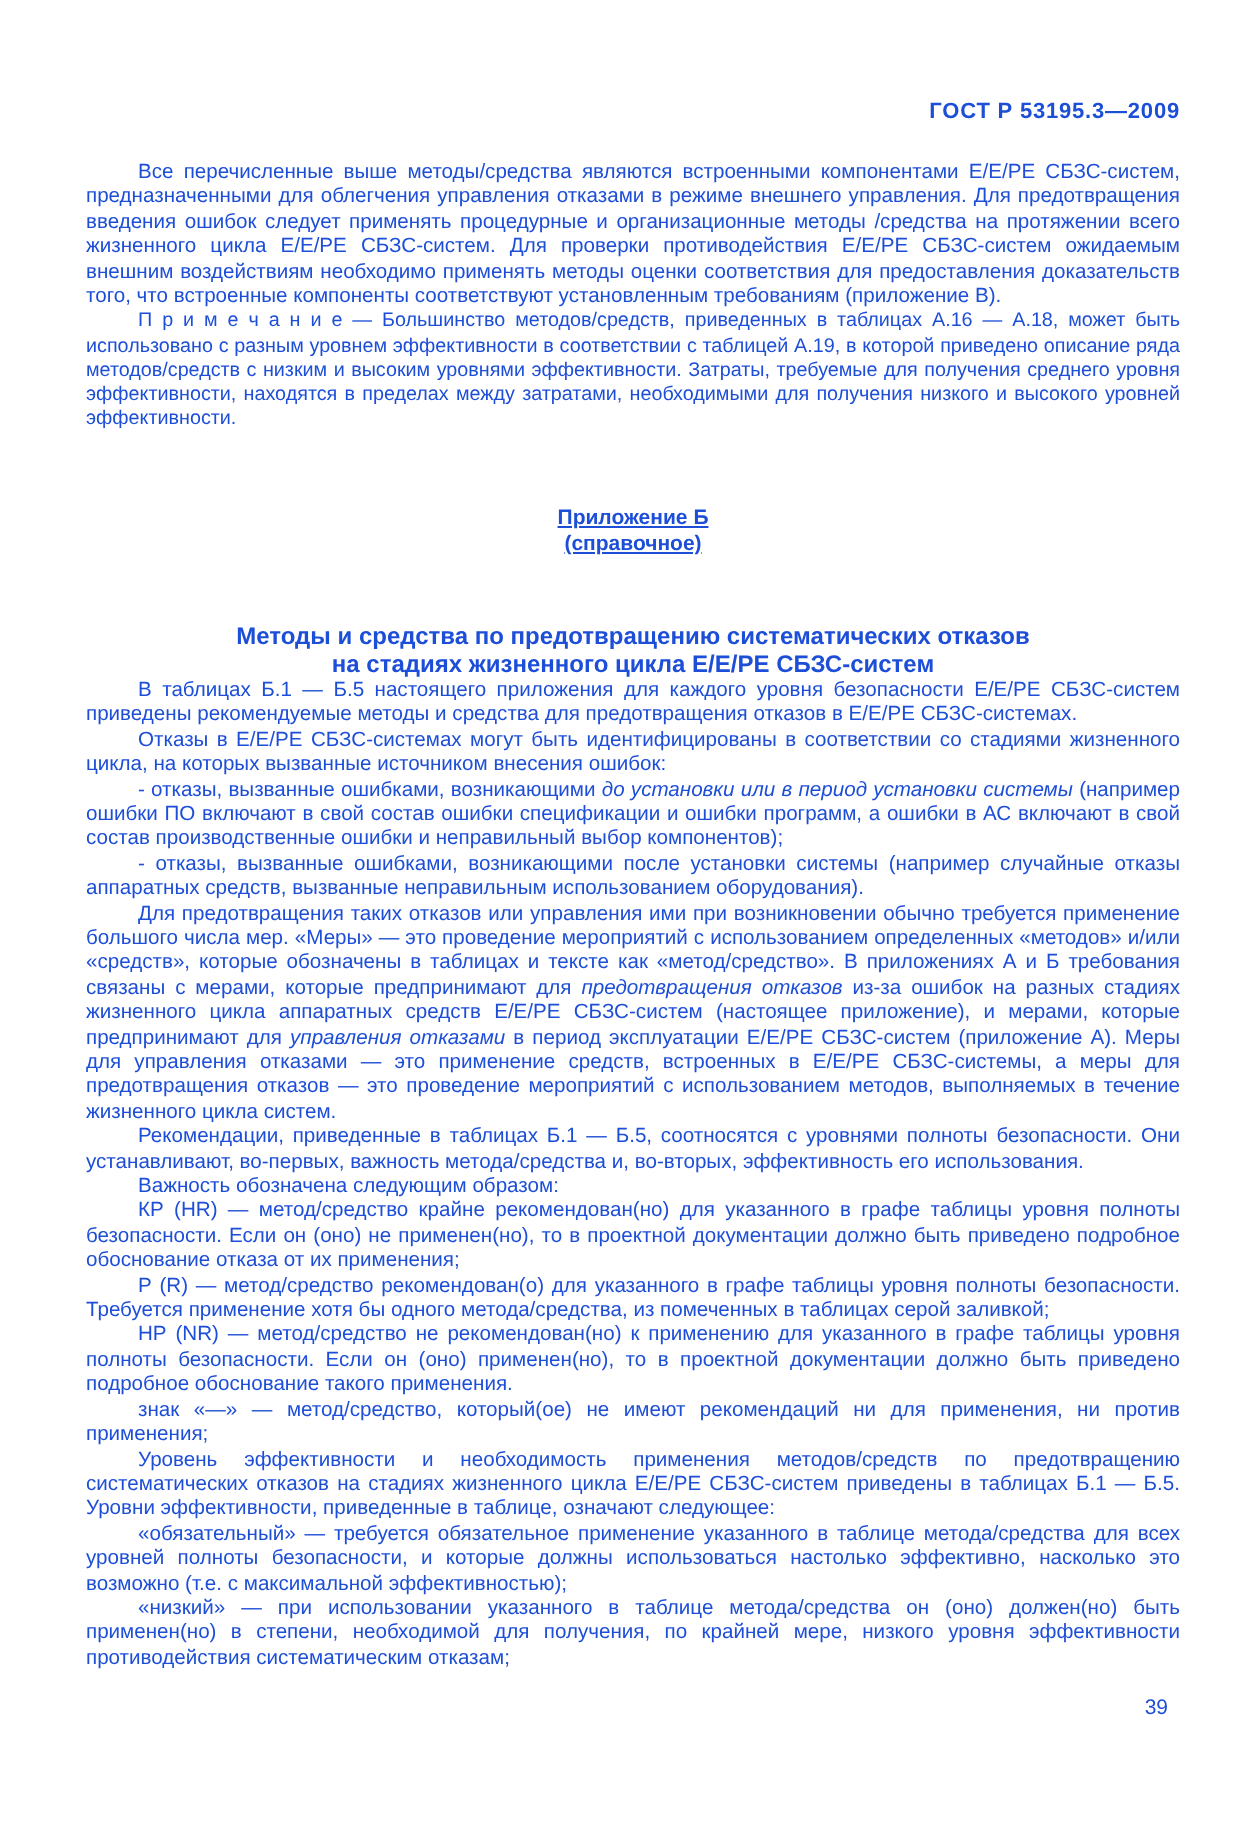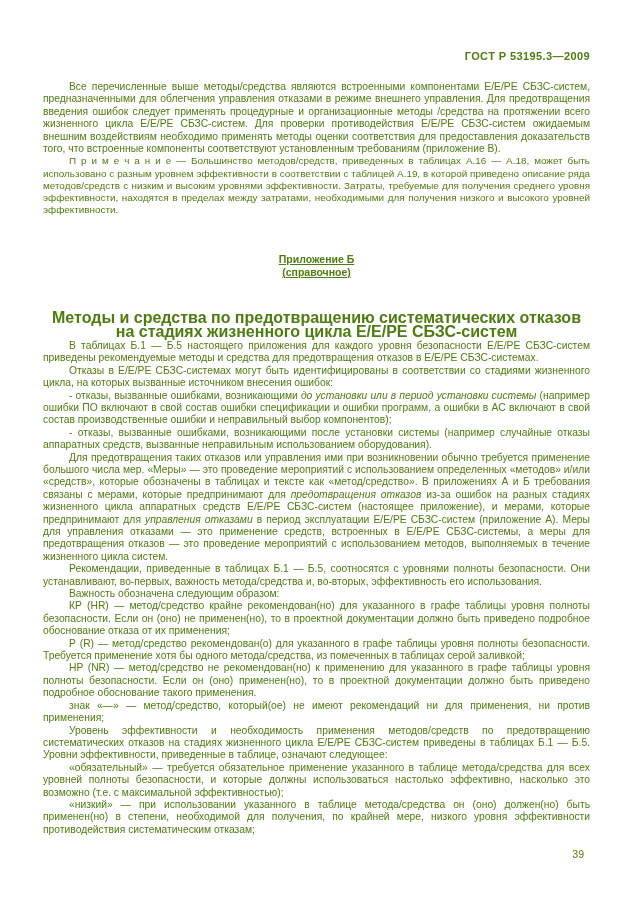--- a/index.html
+++ b/index.html
@@ -3,21 +3,21 @@
 <meta charset="utf-8">
 <style>
   html,body { margin:0; padding:0; background:#ffffff; }
   .page {
     position:relative;
     width:630px; height:913px;
     background:#ffffff;
     box-sizing:border-box;
     padding:50px 40px 0 43px;
     font-family:"Liberation Sans", sans-serif;
-    color:#4d7c0f;
+    color:#1d4ed8;
     overflow:hidden;
   }
   .running-header {
     text-align:right;
     font-weight:bold;
     font-size:11px;
     letter-spacing:0.4px;
     margin-bottom:19px;
   }
   p.body-p {
@@ -36,21 +36,21 @@
     text-align:center;
     font-weight:bold;
     font-size:10.5px;
     line-height:13px;
     text-decoration:underline;
   }
   .doc-title {
     margin:32px 0 0 0;
     text-align:center;
     font-weight:bold;
-    font-size:16px;
+    font-size:12px;
     line-height:14.5px;
   }
   .body-block { }
   .page-number {
     position:absolute;
     right:46px;
     top:848px;
     font-size:10.5px;
   }
   i { }

